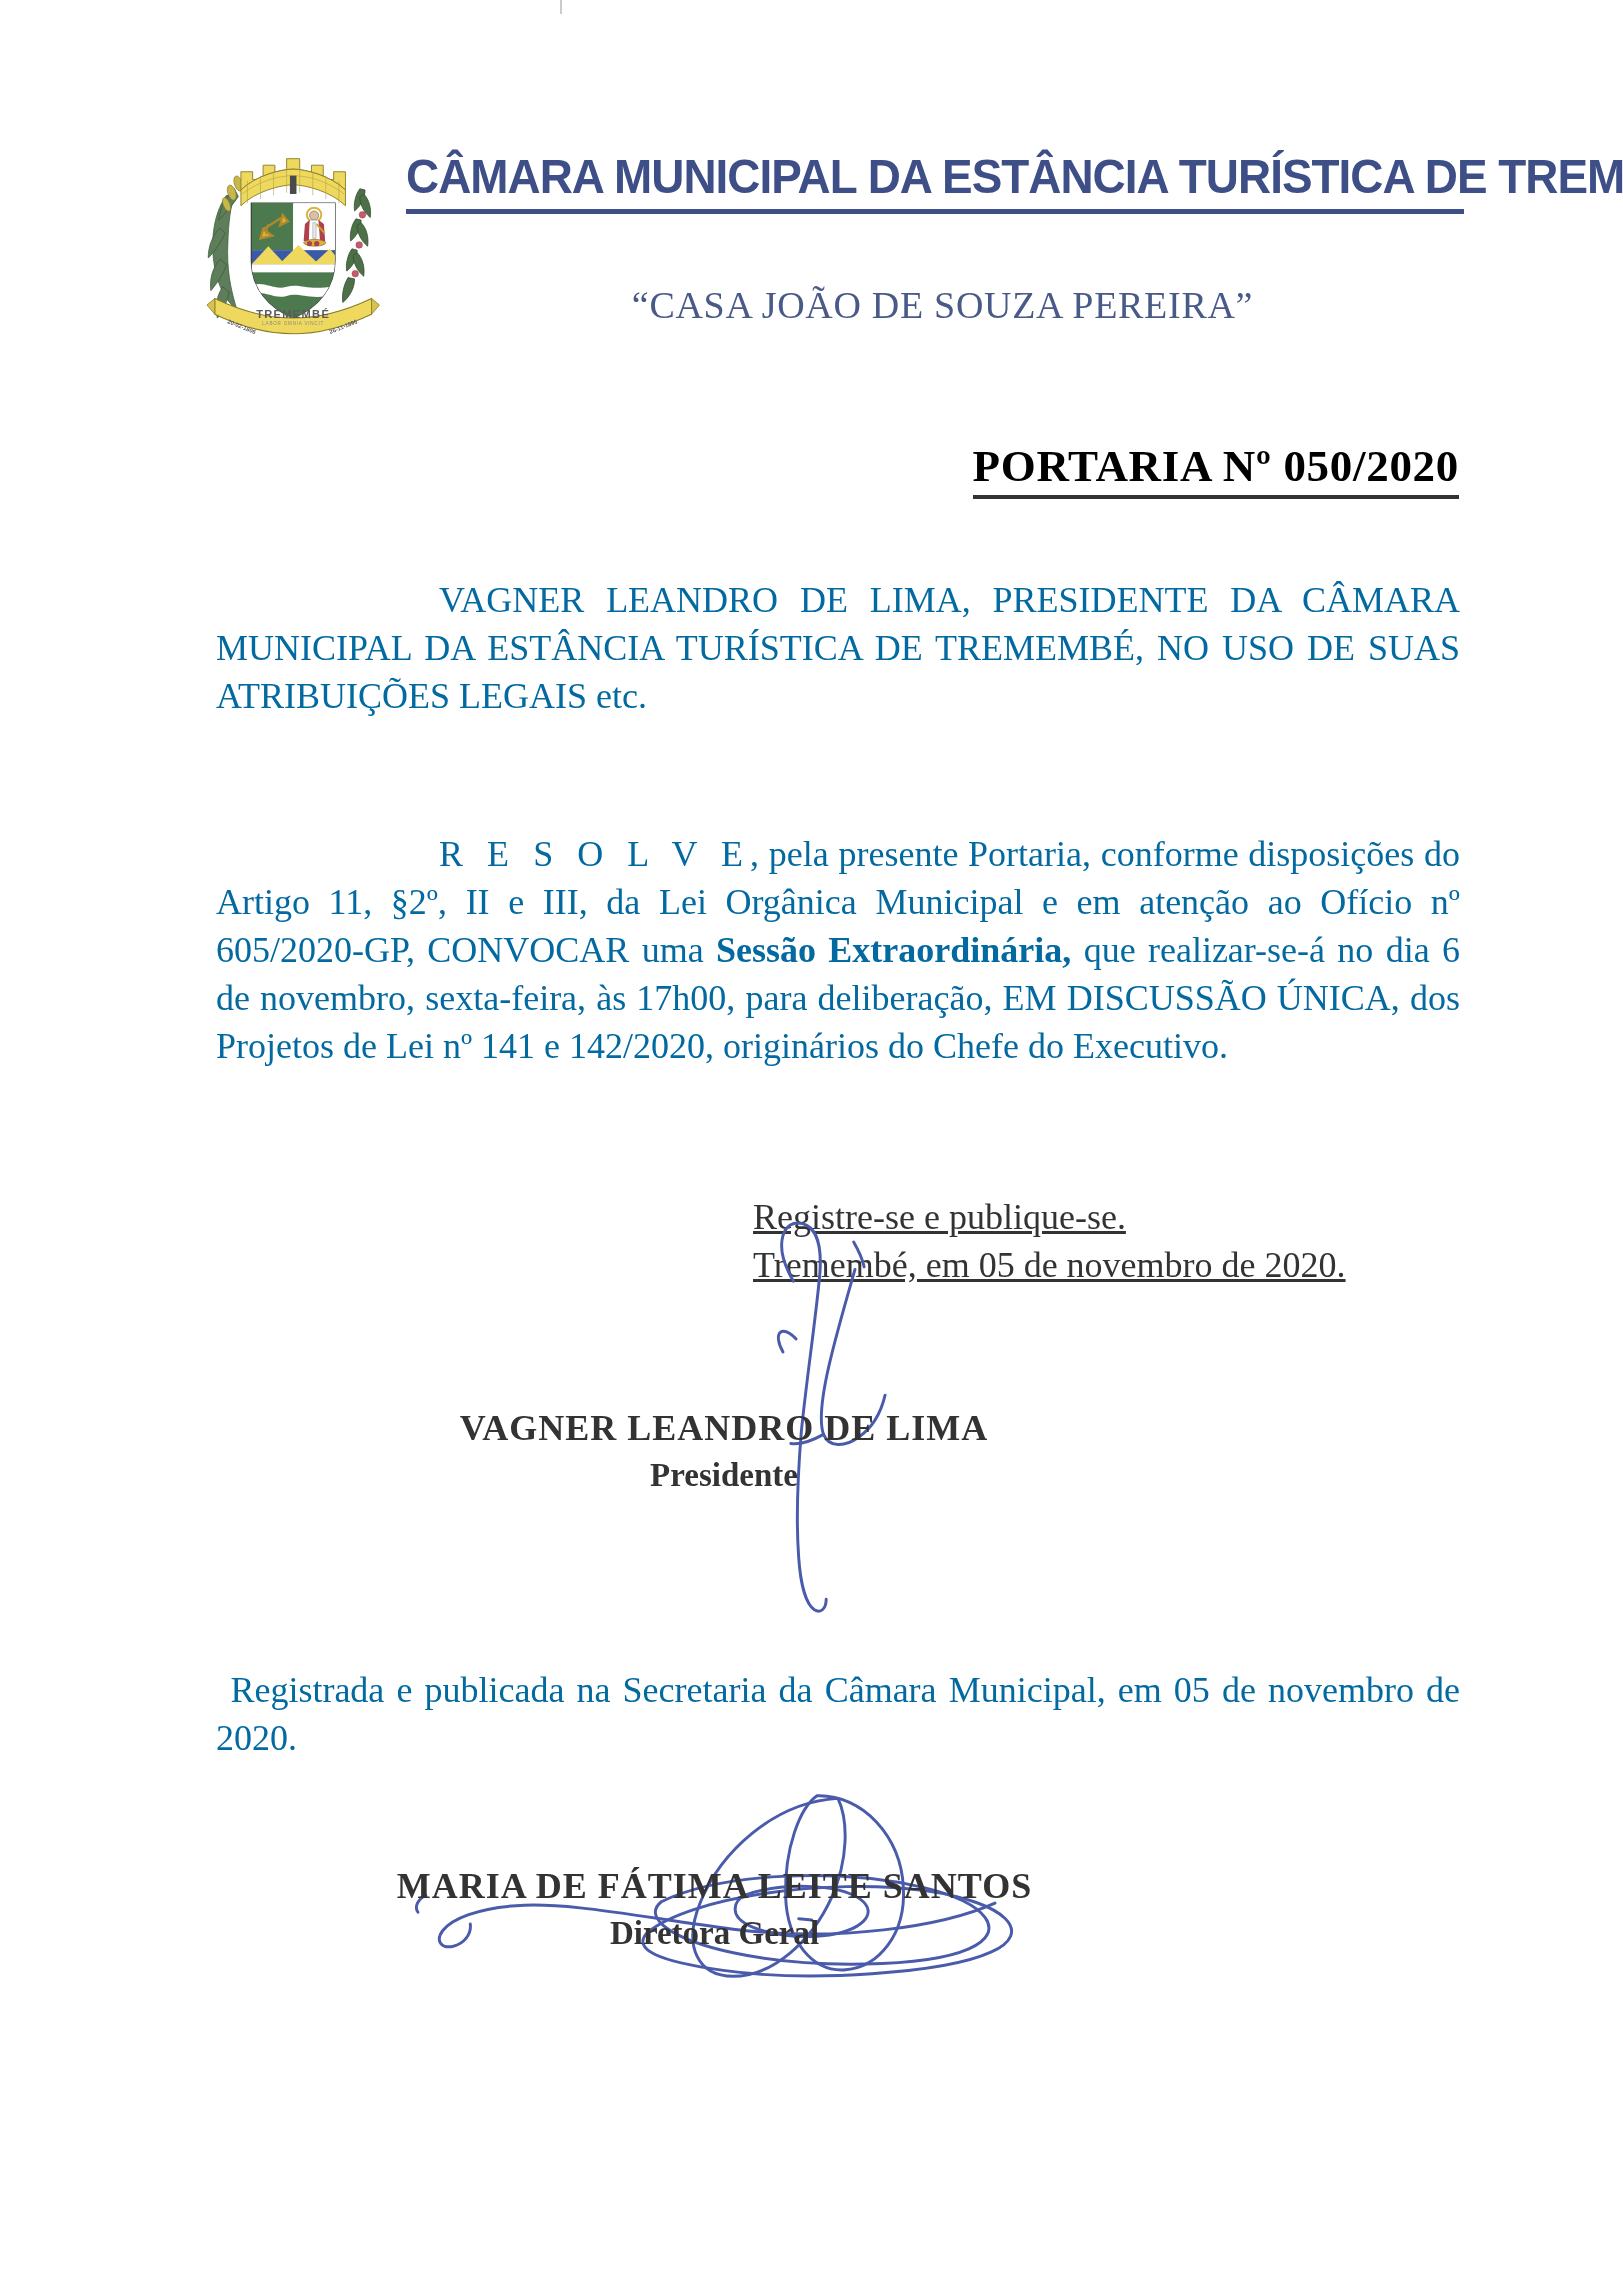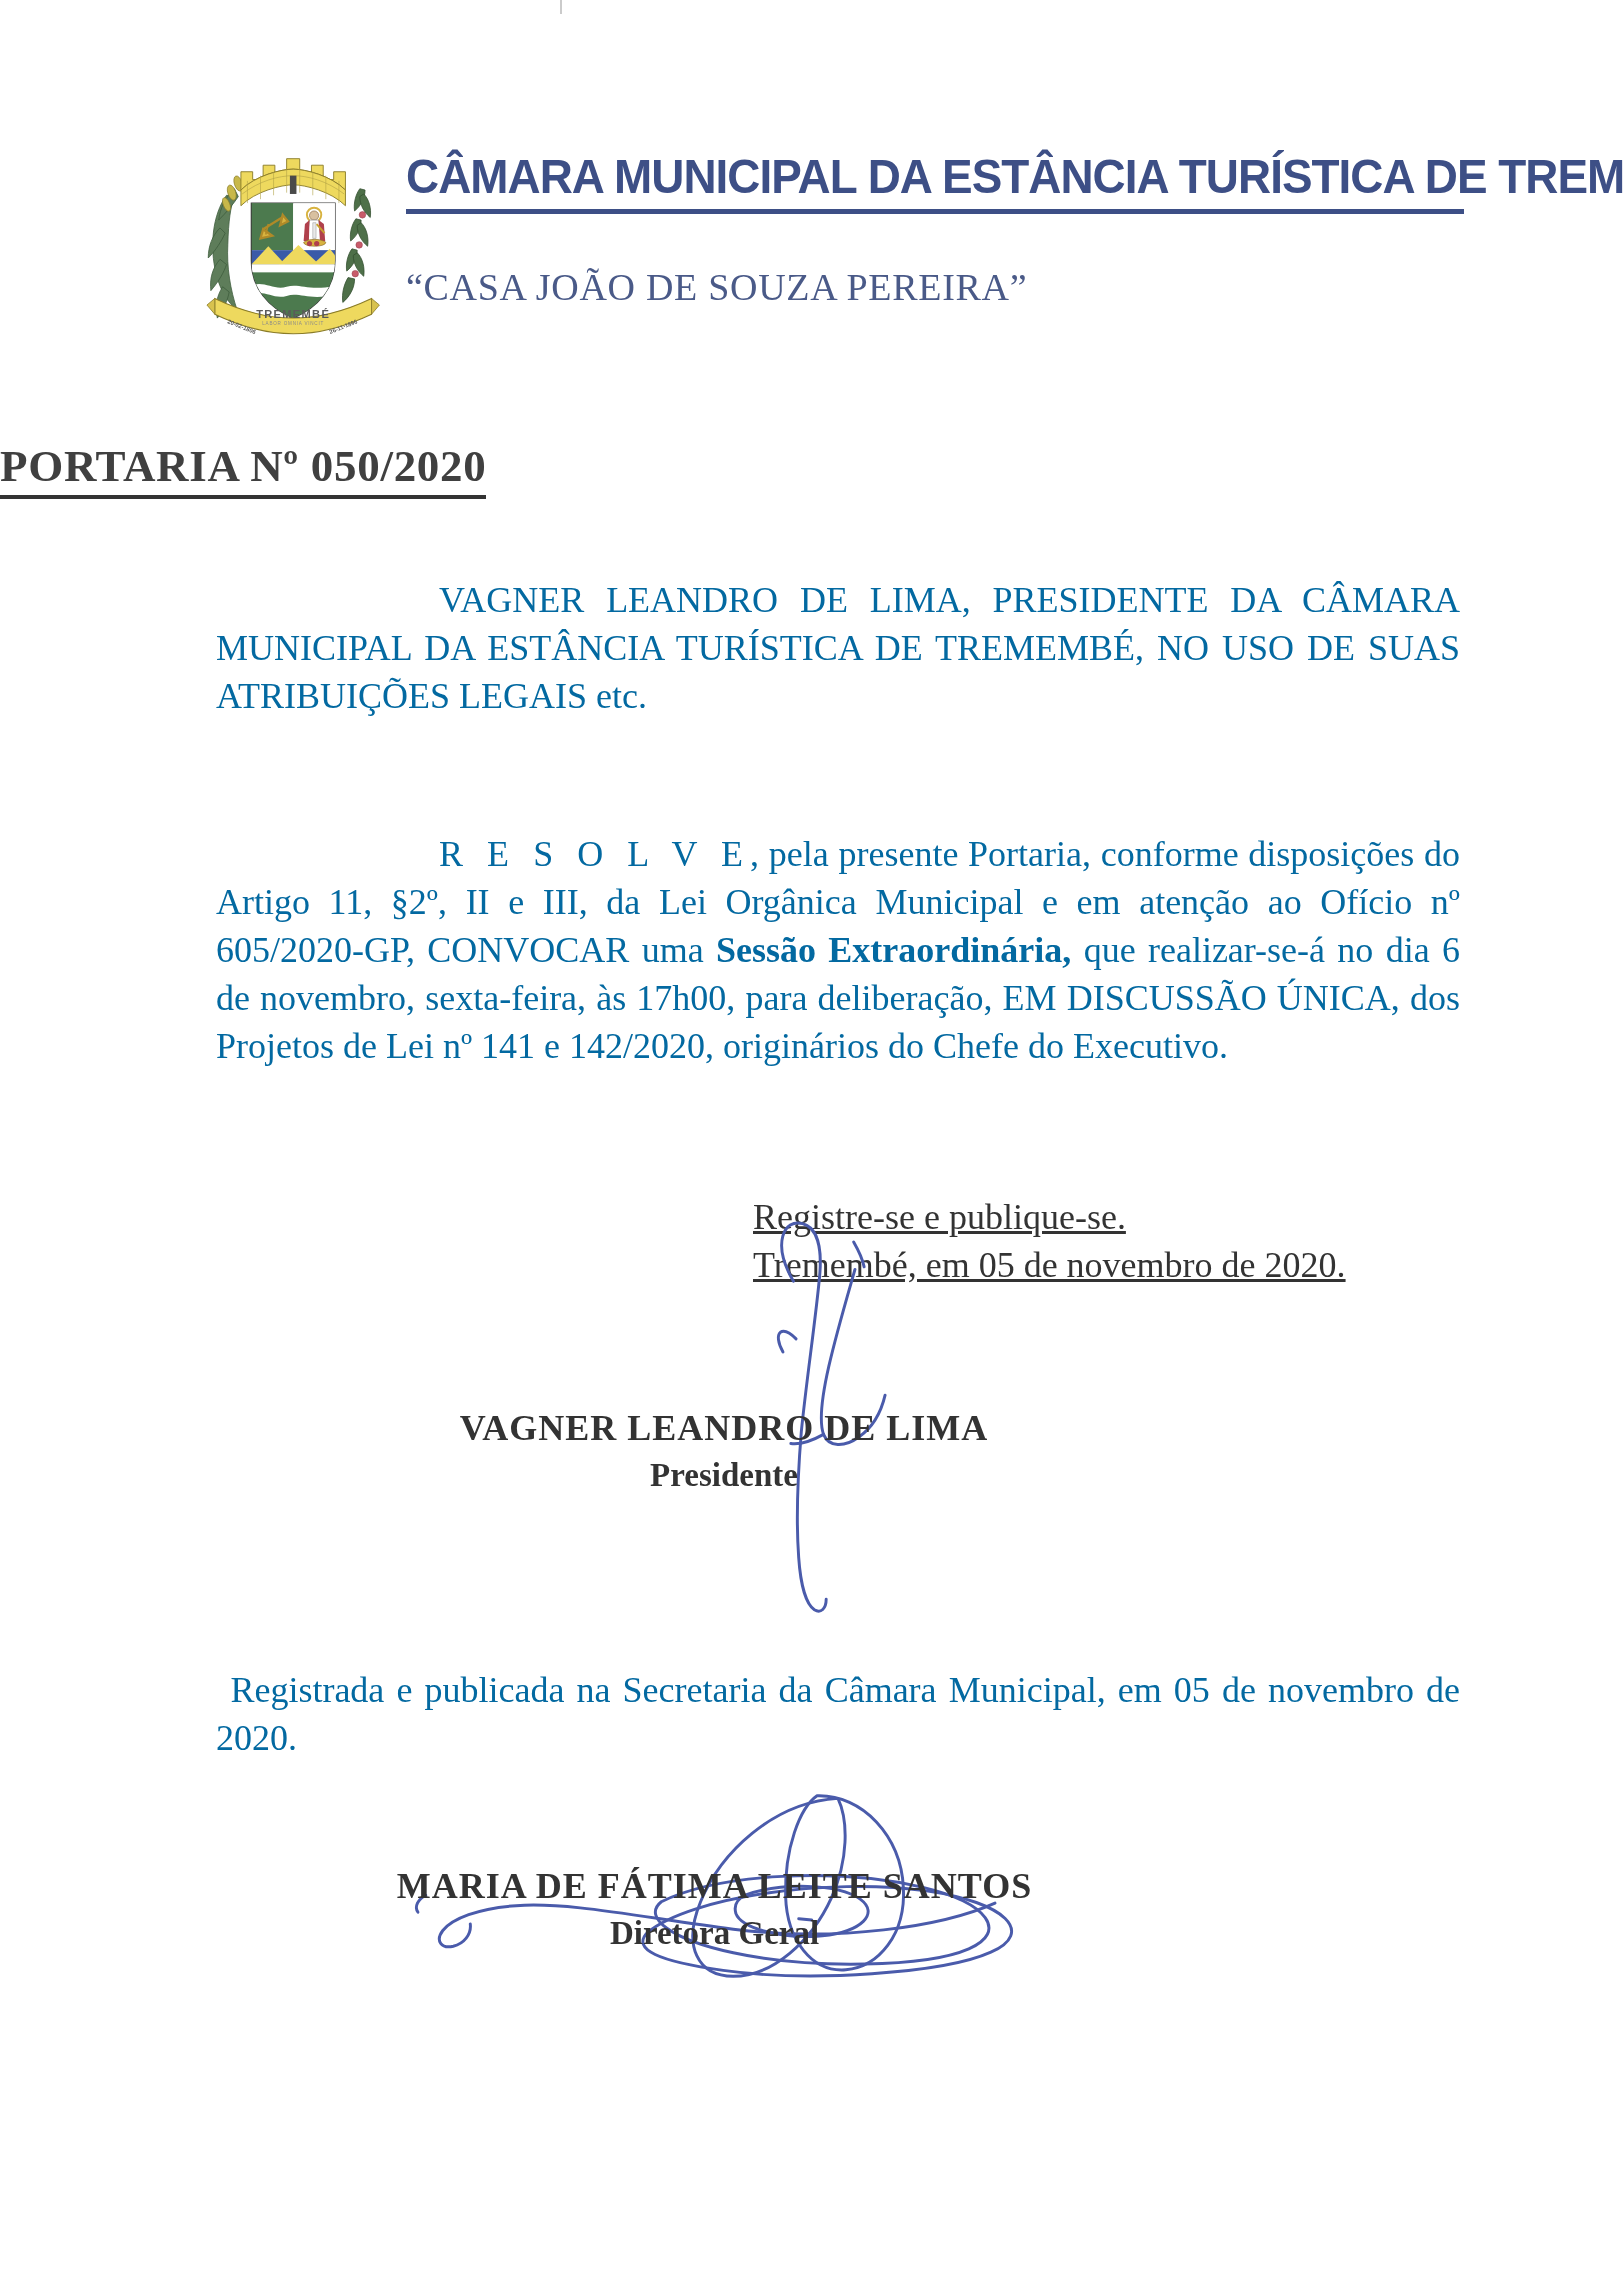--- a/index.html
+++ b/index.html
@@ -58,35 +58,36 @@
     height: 4.6px;
     background: #3d4f86;
     width: 1058px;
   }
   .org-subtitle {
     font-family: "Liberation Serif", "DejaVu Serif", serif;
     font-size: 38px;
     line-height: 43px;
     letter-spacing: 0.7px;
     color: #4a5a88;
-    margin-top: 52px;
+    text-align: center;
+    margin-top: 70px;
     white-space: nowrap;
   }
 
   
   .doc-title {
     position: absolute;
     left: 0;
     top: 440px;
     width: 1459px;
-    text-align: left;
+    text-align: right;
     font-size: 45px;
     font-weight: bold;
     letter-spacing: 0.7px;
-    color: #404040;
+    color: #000000;
   }
   .doc-title span {
     border-bottom: 4.6px solid #333333;
     padding-bottom: 3.9px;
   }
 
   .para {
     position: absolute;
     left: 216px;
     width: 1244px;

